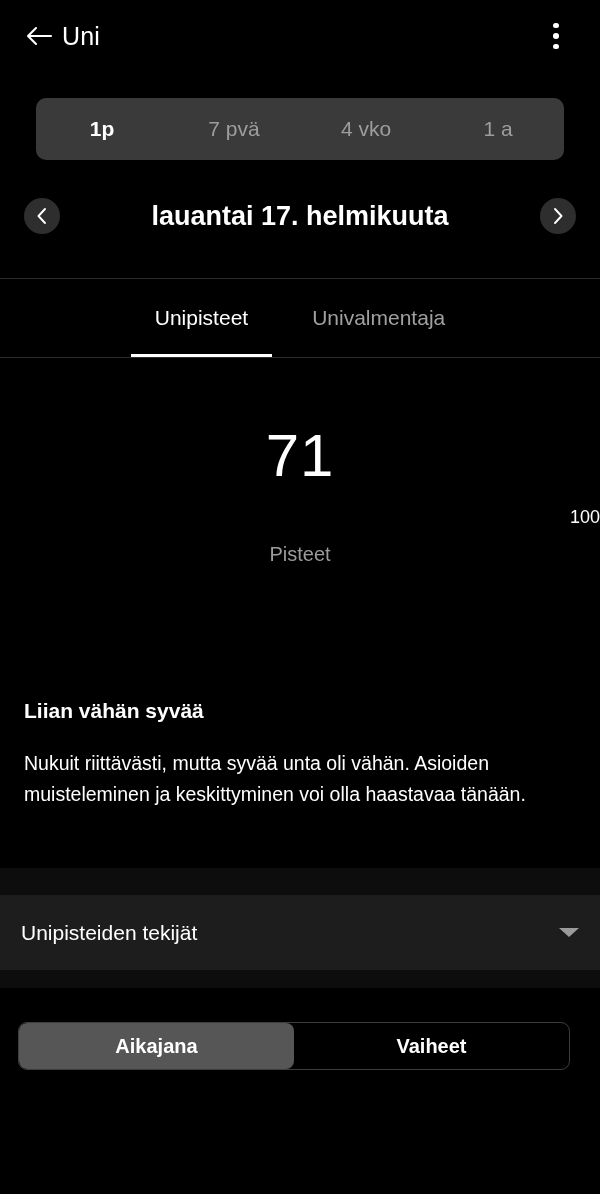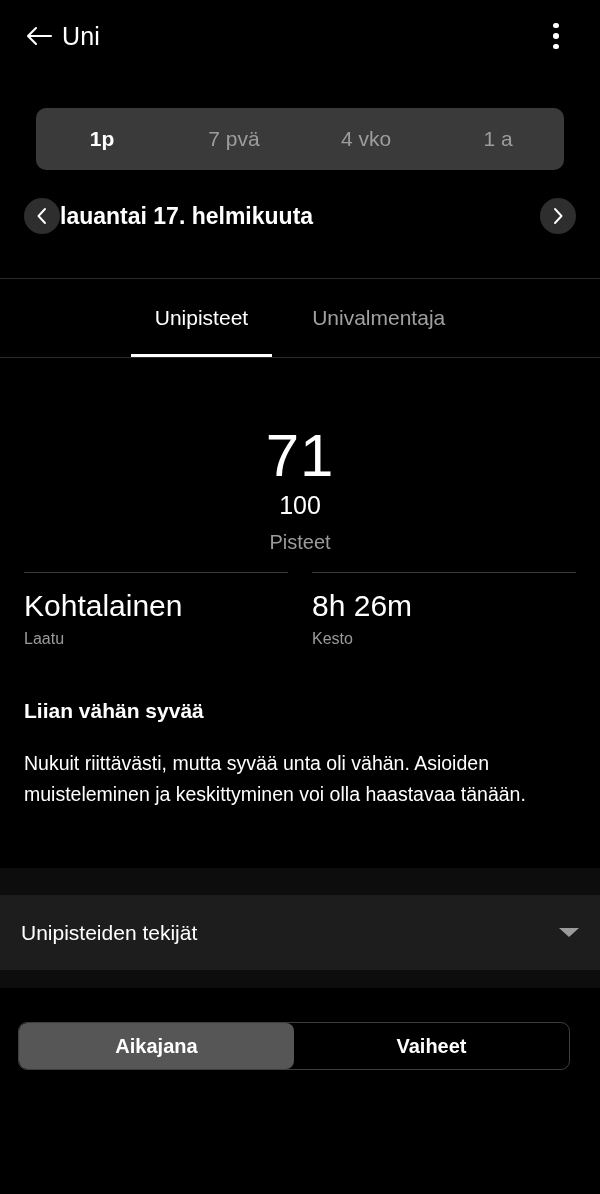--- a/index.html
+++ b/index.html
@@ -57,21 +57,21 @@
   .overflow-btn i {
     display: block;
     width: 5.5px; height: 5.5px;
     border-radius: 50%;
     background: #ffffff;
   }
 
   
   .range-wrap {
     position: absolute;
-    top: 108px; left: 36px;
+    top: 98px; left: 36px;
     width: 528px; height: 62px;
     background: #3a3a3a;
     border-radius: 10px;
     display: flex;
     align-items: stretch;
   }
   .range-seg {
     flex: 1 1 0;
     display: flex;
     align-items: center;
@@ -99,21 +99,22 @@
     border-radius: 50%;
     background: #2e2e2e;
     display: flex;
     align-items: center;
     justify-content: center;
     flex: 0 0 auto;
   }
   .nav-circle svg { display: block; }
   .date-label {
     flex: 1 1 auto;
-    font-size: 23px;
+    text-align: center;
+    font-size: 27px;
     font-weight: 700;
     color: #ffffff;
   }
 
   .divider-full {
     position: absolute;
     left: 0; width: 600px;
     height: 1px;
     background: #2a2a2a;
   }
@@ -158,25 +159,26 @@
   }
   .score-value {
     font-size: 60px;
     font-weight: 300;
     line-height: 64px;
     color: #ffffff;
     letter-spacing: 1px;
     margin-top: 28px;
   }
   .score-max {
-    font-size: 25px;
+    font-size: 18px;
     font-weight: 400;
     line-height: 30px;
     color: #ffffff;
-    margin-top: 2px;
+    margin-top: 14px;
+    text-align: right;
   }
   .score-unit {
     font-size: 20px;
     color: #9b9b9b;
     line-height: 28px;
     margin-top: 8px;
   }
 
   
   .metrics {
@@ -333,30 +335,20 @@
   </div>
 
   <div class="divider-full d2"></div>
 
   <div class="score-block">
     <div class="score-value">71</div>
     <div class="score-max">100</div>
     <div class="score-unit">Pisteet</div>
   </div>
 
-  <div class="metrics">
-    <div class="metric">
-      <div class="metric-value">Kohtalainen</div>
-      <div class="metric-label">Laatu</div>
-    </div>
-    <div class="metric">
-      <div class="metric-value">8h 26m</div>
-      <div class="metric-label">Kesto</div>
-    </div>
-  </div>
 
   <div class="insight">
     <div class="insight-title">Liian vähän syvää</div>
     <div class="insight-body">Nukuit riittävästi, mutta syvää unta oli vähän. Asioiden muisteleminen ja keskittyminen voi olla haastavaa tänään.</div>
   </div>
 
   <div class="gap-band"></div>
 
   <div class="accordion">
     <div class="accordion-label">Unipisteiden tekijät</div>

